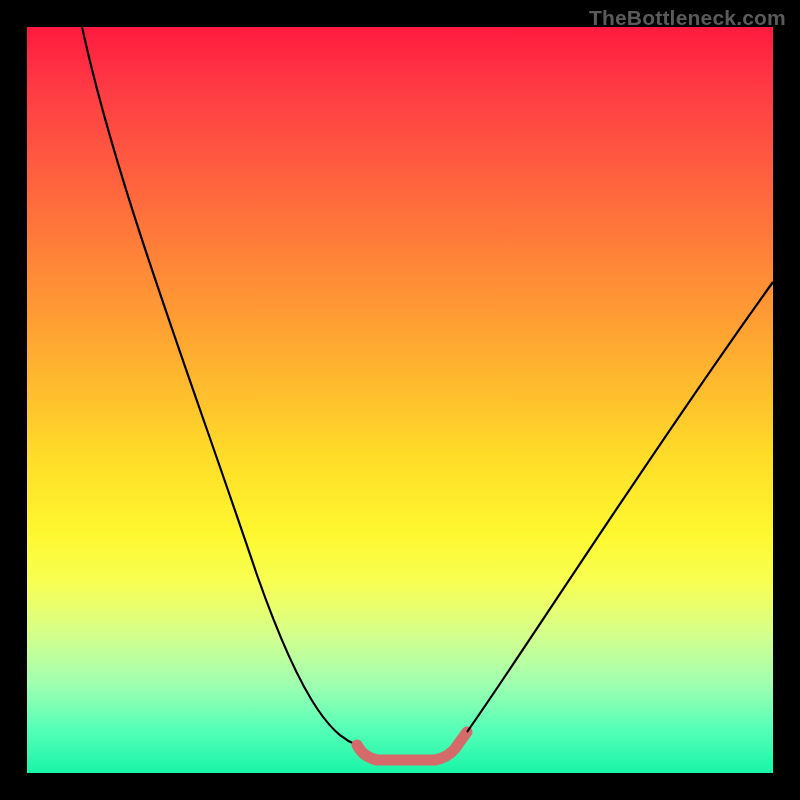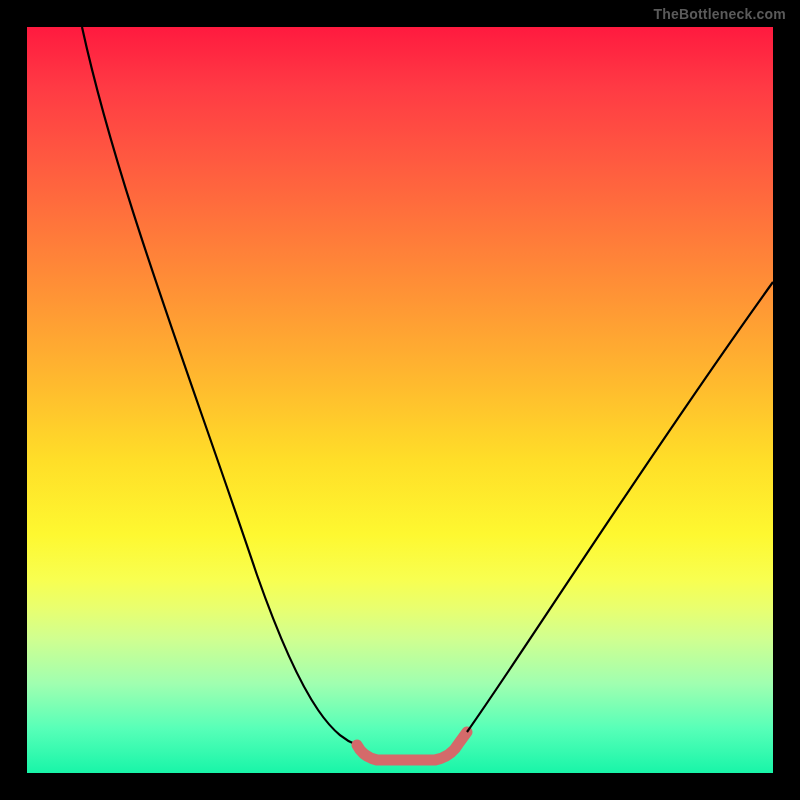--- a/index.html
+++ b/index.html
@@ -9,21 +9,21 @@
     height: 800px;
     background: #000;
     overflow: hidden;
     font-family: Arial, Helvetica, sans-serif;
   }
   .watermark {
     position: absolute;
     top: 6px;
     right: 14px;
     color: #5a5a5a;
-    font-size: 14px;
+    font-size: 21px;
     font-weight: bold;
     z-index: 10;
     letter-spacing: 0.2px;
   }
   .frame {
     position: absolute;
     left: 27px;
     top: 27px;
     width: 746px;
     height: 746px;

